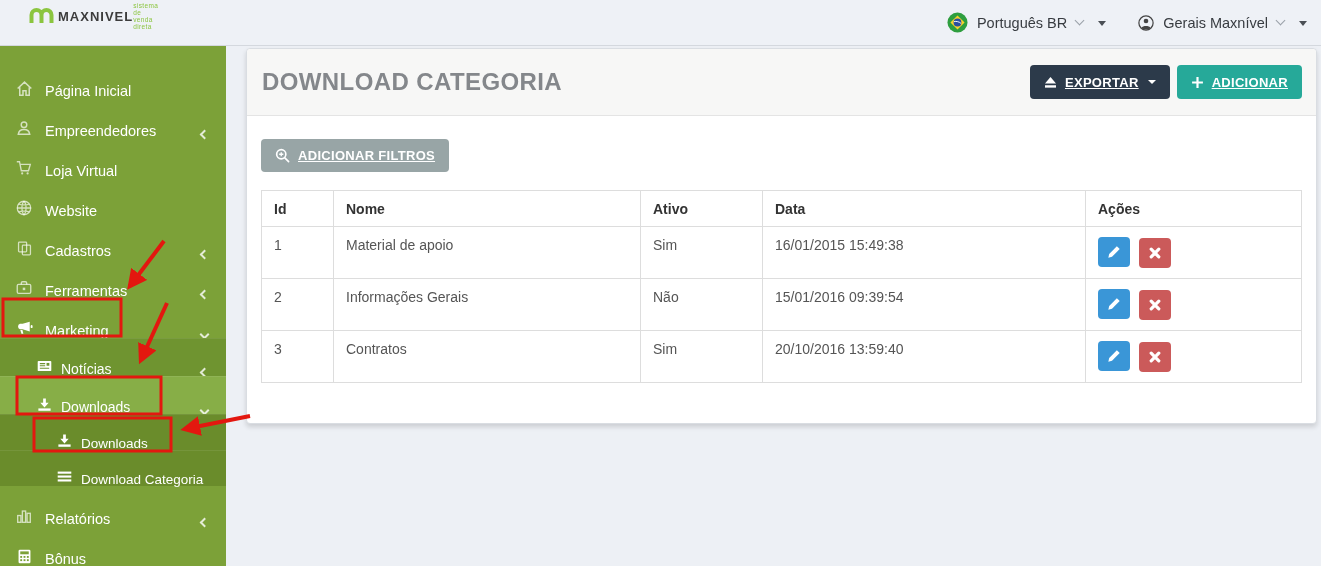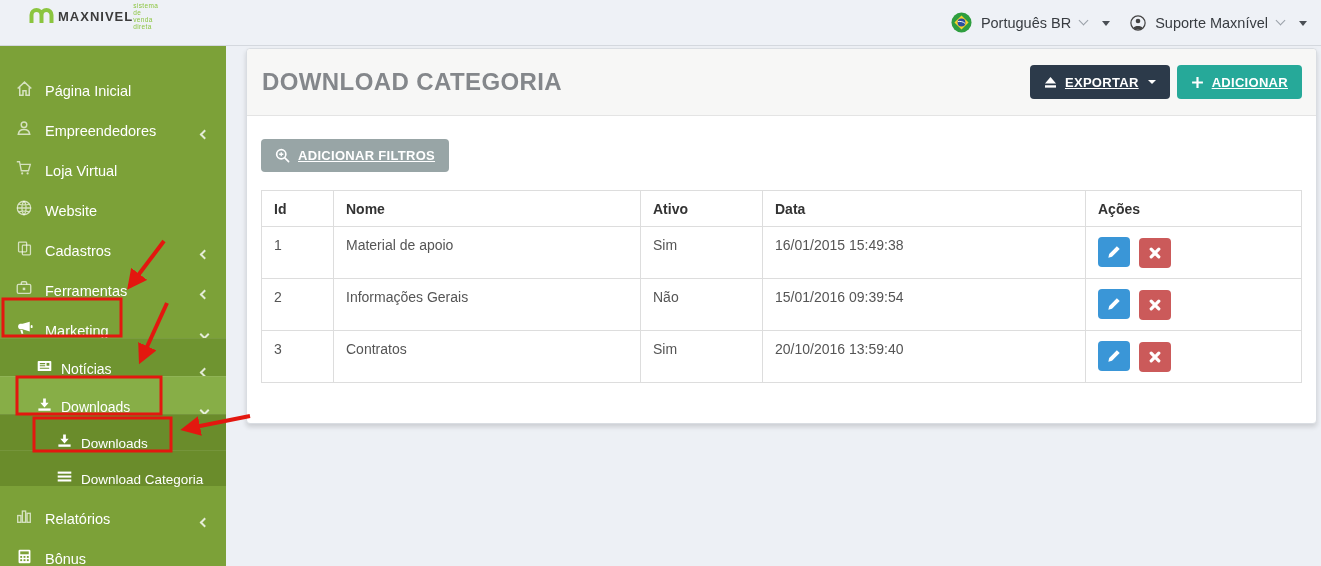--- a/index.html
+++ b/index.html
@@ -16,21 +16,21 @@
     background:#eef1f6; border-bottom:1px solid #d4d8de; z-index:3;
   }
   .logo{
     position:absolute; left:26px; top:2px; width:86px;
     display:flex; flex-direction:row; align-items:center; cursor:pointer;
   }
   .logo-name{ font-size:13px; font-weight:700; color:#3c3c3c; letter-spacing:1px; line-height:13px; }
   .logo-tagline{ font-size:6.5px; color:#8bc53f; letter-spacing:.4px; line-height:7px; }
   .topbar-right{
     position:absolute; right:14px; top:0; height:45px;
-    display:flex; align-items:center; gap:20px;
+    display:flex; align-items:center; gap:32px;
   }
   .tb-group{ display:flex; align-items:center; gap:9px; cursor:pointer; }
   .tb-label{ font-size:14.5px; color:#383c41; }
   .thin-chev{
     width:7px; height:7px; border-right:1.6px solid #9aa0a8; border-bottom:1.6px solid #9aa0a8;
     transform:rotate(45deg); margin-top:-4px;
   }
   .caret{
     width:0; height:0; border-left:4.5px solid transparent; border-right:4.5px solid transparent;
     border-top:5px solid #4a4f55; margin-left:6px; margin-top:2px;
@@ -134,21 +134,21 @@
       <span class="caret"></span>
     </div>
     <div class="tb-group">
       <span style="display:flex;">
         <svg width="16" height="16" viewBox="0 0 18 18">
           <circle cx="9" cy="9" r="8" fill="none" stroke="#444" stroke-width="1.4"></circle>
           <circle cx="9" cy="6.8" r="2.6" fill="#444"></circle>
           <path d="M3.9 14.6 C5.2 11.6 12.8 11.6 14.1 14.6 L12 16.4 H6 Z" fill="#444"></path>
         </svg>
       </span>
-      <span class="tb-label">Suporte Maxnível</span>
+      <span class="tb-label">Gerais Maxnível</span>
       <span class="thin-chev"></span>
       <span class="caret"></span>
     </div>
   </div>
 </header>
 
 <nav class="sidebar">
   <div id="sidebar-items">
       <div class="side-item level-1">
     <span class="s-icon">

